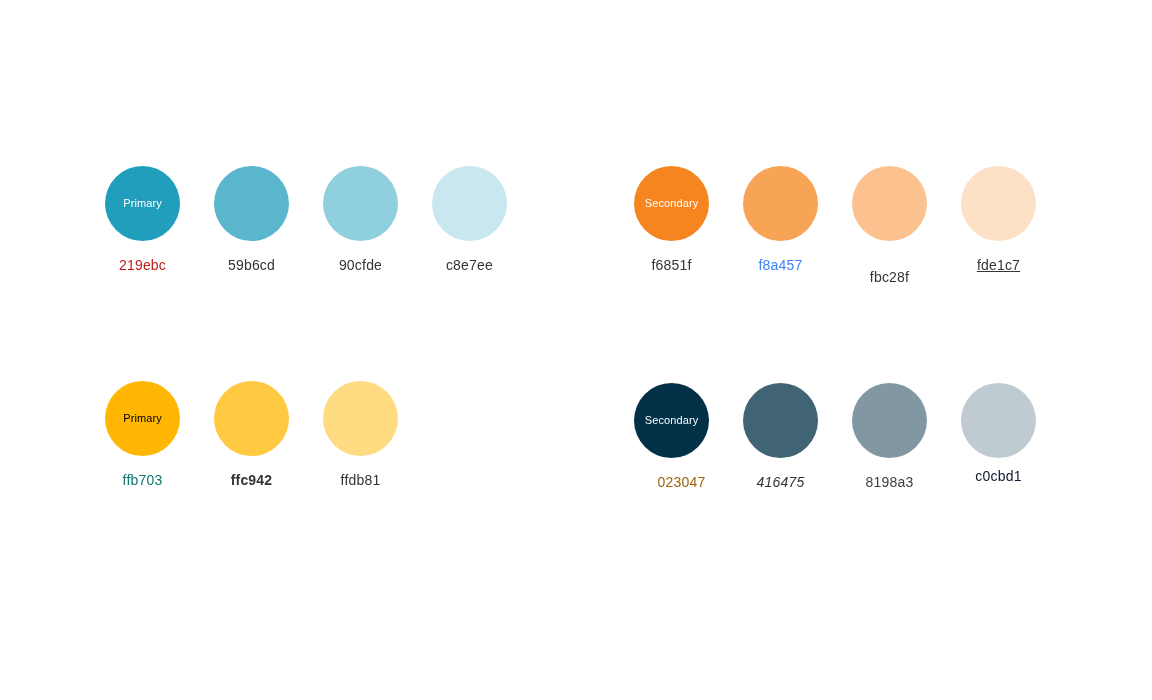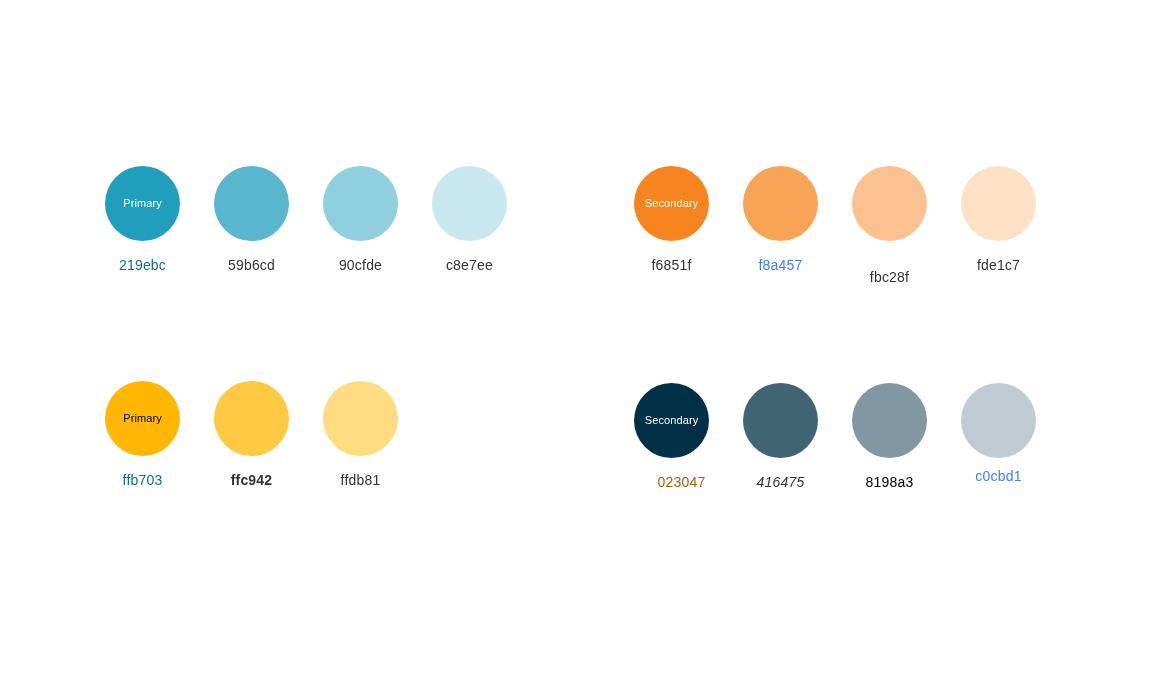--- a/index.html
+++ b/index.html
@@ -77,21 +77,21 @@
 </head>
 <body>
 
 <div class="palette-canvas" style="background: rgb(255, 255, 255);">
 
 <div class="palette-group group-pos-0">
       <div class="swatch">
         <div class="swatch-circle" style="background: rgb(33, 158, 188);">
           <span class="swatch-role" style="color: rgb(255, 255, 255);">Primary</span>
         </div>
-        <div class="swatch-hex" style="color: #0f766e; text-align: center;">219ebc</div>
+        <div class="swatch-hex" style="color: #b91c1c; text-align: center;">219ebc</div>
       </div>
       <div class="swatch">
         <div class="swatch-circle" style="background: rgb(89, 182, 205);"></div>
         <div class="swatch-hex" style="color: rgb(51, 51, 51);">59b6cd</div>
       </div>
       <div class="swatch">
         <div class="swatch-circle" style="background: rgb(144, 207, 222);"></div>
         <div class="swatch-hex" style="color: rgb(51, 51, 51);">90cfde</div>
       </div>
       <div class="swatch">
@@ -109,21 +109,21 @@
       <div class="swatch">
         <div class="swatch-circle" style="background: rgb(248, 164, 87);"></div>
         <div class="swatch-hex" style="color: #3b82f6;">f8a457</div>
       </div>
       <div class="swatch">
         <div class="swatch-circle" style="background: rgb(251, 194, 143);"></div>
         <div class="swatch-hex" style="color: rgb(51, 51, 51); margin-top: 29px;">fbc28f</div>
       </div>
       <div class="swatch">
         <div class="swatch-circle" style="background: rgb(253, 225, 199);"></div>
-        <div class="swatch-hex" style="color: rgb(51, 51, 51);">fde1c7</div>
+        <div class="swatch-hex" style="color: rgb(51, 51, 51); text-decoration: underline;">fde1c7</div>
       </div>
     </div>
     <div class="palette-group group-pos-2">
       <div class="swatch">
         <div class="swatch-circle" style="background: rgb(255, 183, 3);">
           <span class="swatch-role" style="color: rgb(0, 0, 0);">Primary</span>
         </div>
         <div class="swatch-hex" style="color: #0f766e;">ffb703</div>
       </div>
       <div class="swatch">
@@ -141,20 +141,20 @@
           <span class="swatch-role" style="color: rgb(255, 255, 255);">Secondary</span>
         </div>
         <div class="swatch-hex" style="color: #a16207; margin-left: 20px;">023047</div>
       </div>
       <div class="swatch">
         <div class="swatch-circle" style="background: rgb(65, 100, 117);"></div>
         <div class="swatch-hex" style="color: rgb(51, 51, 51); font-style: italic;">416475</div>
       </div>
       <div class="swatch">
         <div class="swatch-circle" style="background: rgb(129, 152, 163);"></div>
-        <div class="swatch-hex" style="color: #000000;">8198a3</div>
+        <div class="swatch-hex" style="color: #404040;">8198a3</div>
       </div>
       <div class="swatch">
         <div class="swatch-circle" style="background: rgb(192, 203, 209);"></div>
-        <div class="swatch-hex" style="color: #3b82f6; margin-top: 11px;">c0cbd1</div>
+        <div class="swatch-hex" style="color: #0f172a; margin-top: 11px;">c0cbd1</div>
       </div>
     </div>
   </div>
 
 </body></html>

